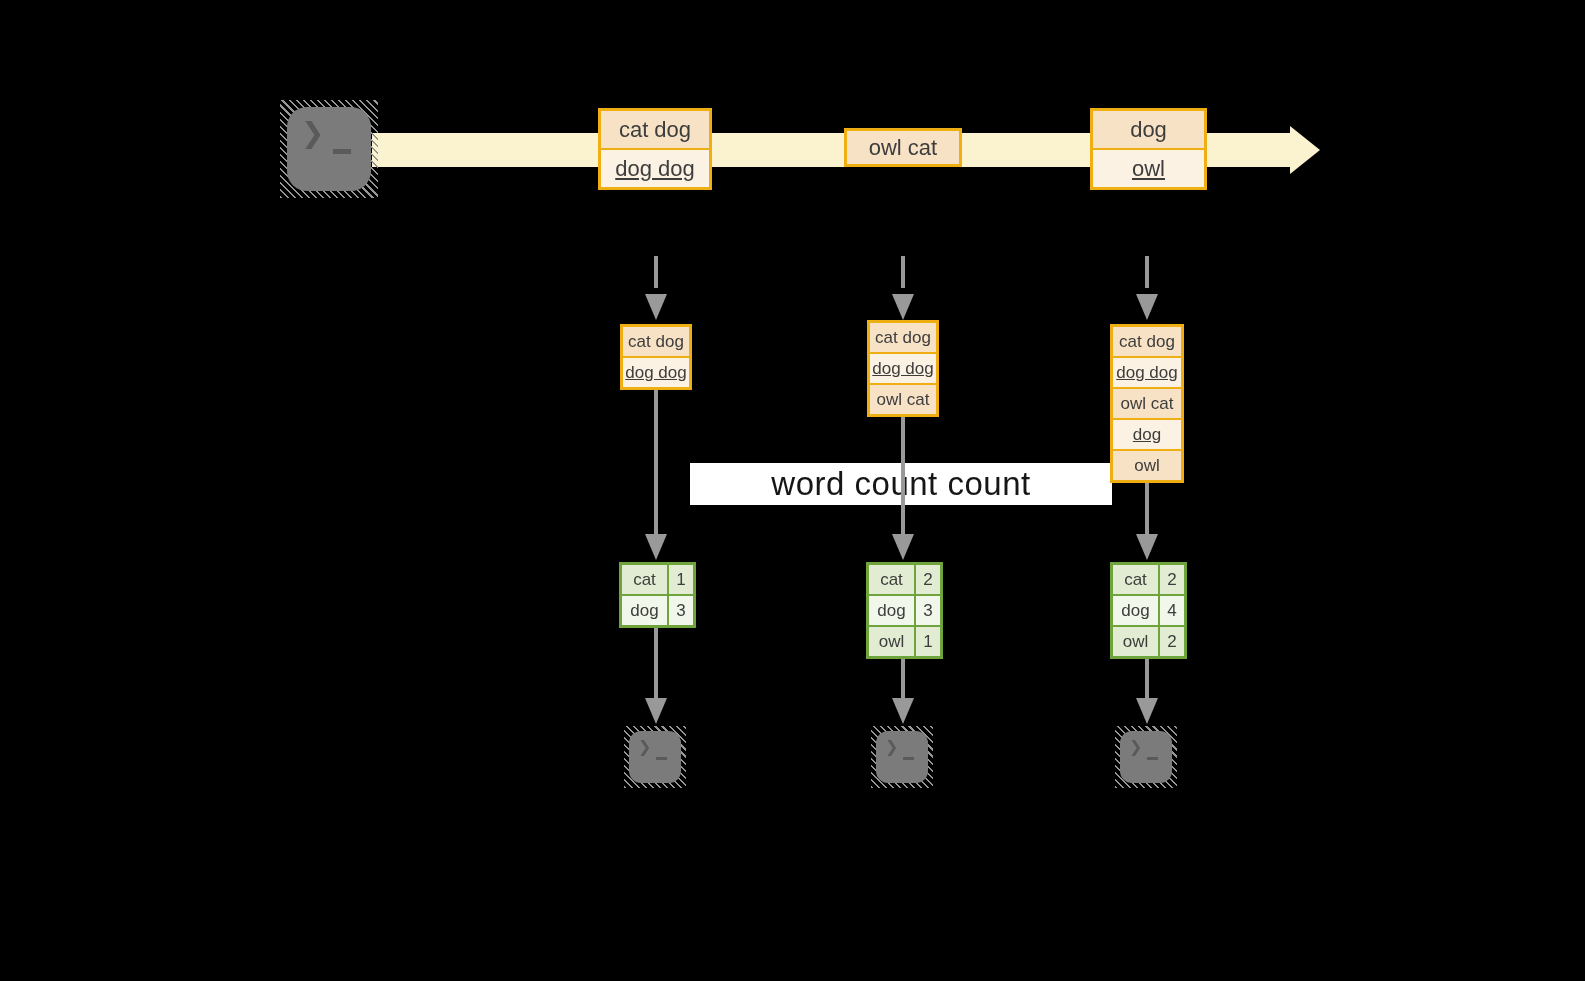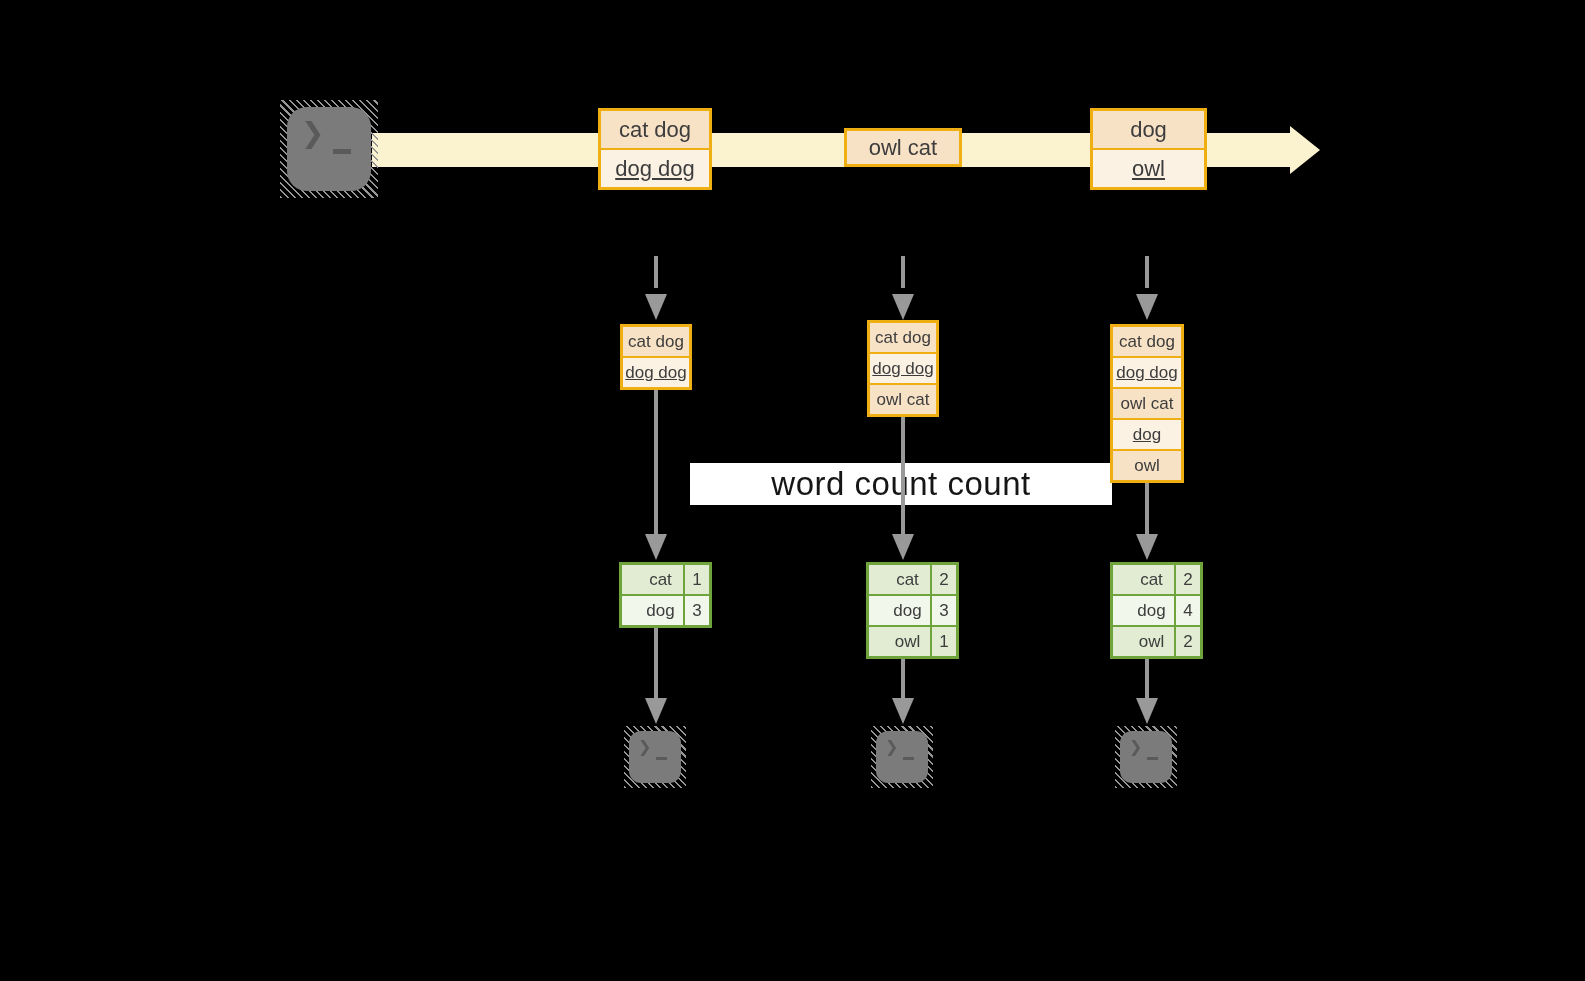--- a/index.html
+++ b/index.html
@@ -17,21 +17,21 @@
   .ocell:first-child{border-top:none;}
   .big-cell{height:37px;font-size:22px;}
   .mid-cell{height:33px;font-size:22px;}
   .sm-cell{height:29px;font-size:17px;}
   .oalt0{background:#F8E2C6;}
   .oalt1{background:#FCF2E4;text-decoration:underline;}
   
   .gtable{position:absolute;border:3px solid #6FA33B;z-index:3;box-sizing:border-box;}
   .grow{display:flex;height:29px;border-top:2px solid #6FA33B;}
   .grow:first-child{border-top:none;}
-  .gword{width:45px;border-right:2px solid #6FA33B;display:flex;align-items:center;justify-content:center;font-size:17px;margin-left:16px;}
+  .gword{width:45px;border-right:2px solid #6FA33B;display:flex;align-items:center;justify-content:center;font-size:17px;}
   .gnum{width:24px;display:flex;align-items:center;justify-content:center;font-size:17px;}
   .galt0{background:#E2ECD2;}
   .galt1{background:#F2F7EB;}
   
   .vdash,.vline{position:absolute;width:4px;background:#999;z-index:2;}
   .vhead{position:absolute;width:0;height:0;z-index:2;
     border-left:11px solid transparent;border-right:11px solid transparent;border-top:26px solid #999;}
   
   .wlabel{position:absolute;left:690px;top:463px;width:422px;height:42px;background:#fff;z-index:1;
     display:flex;align-items:center;justify-content:center;font-size:33px;color:#161616;letter-spacing:0.5px;}

